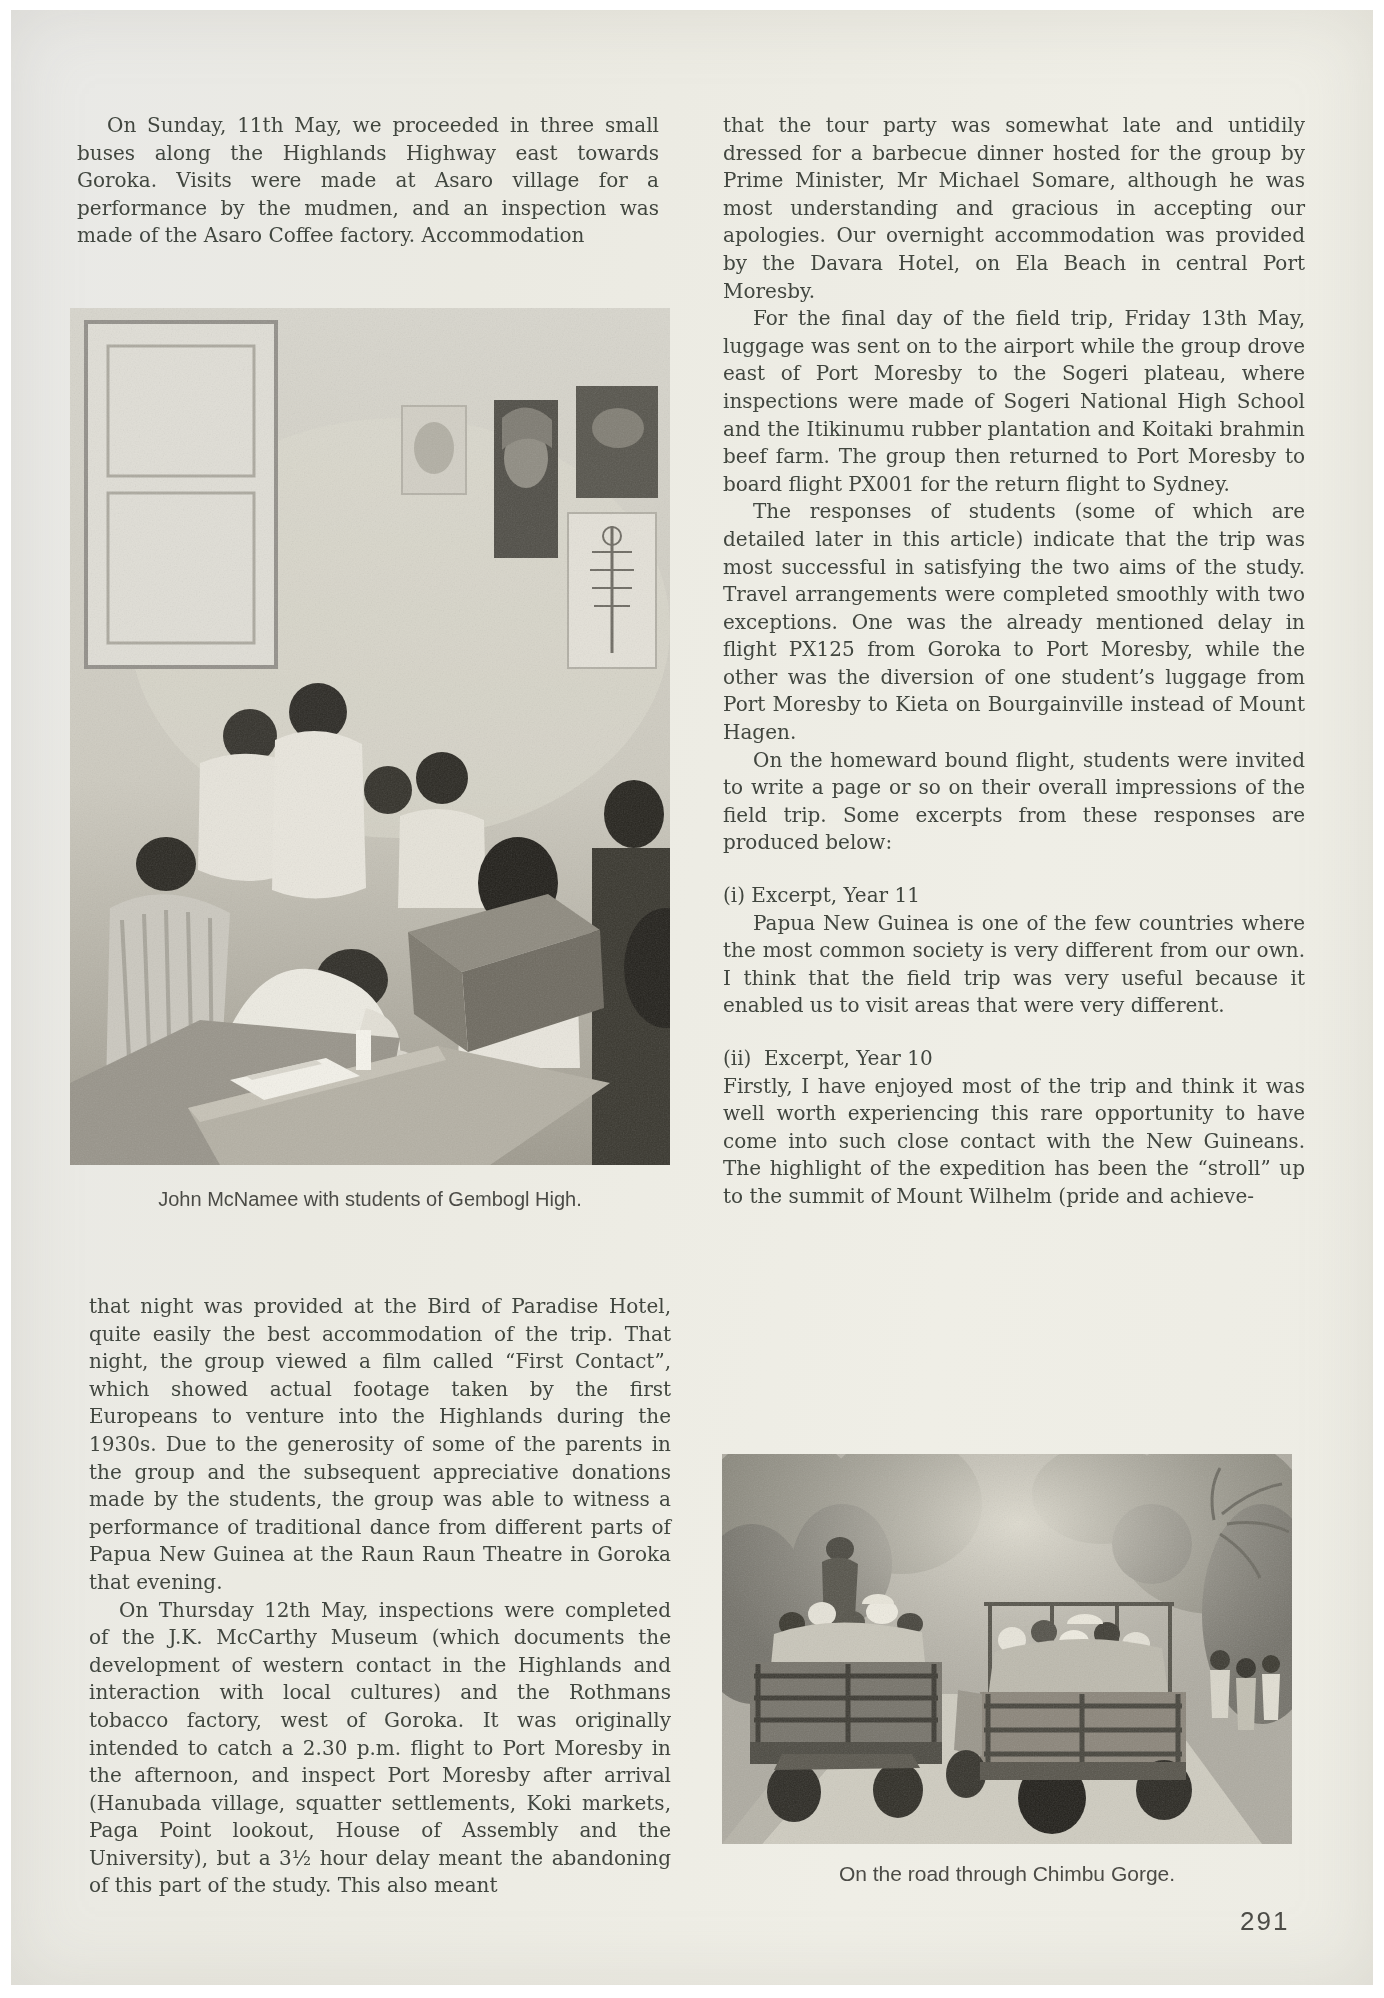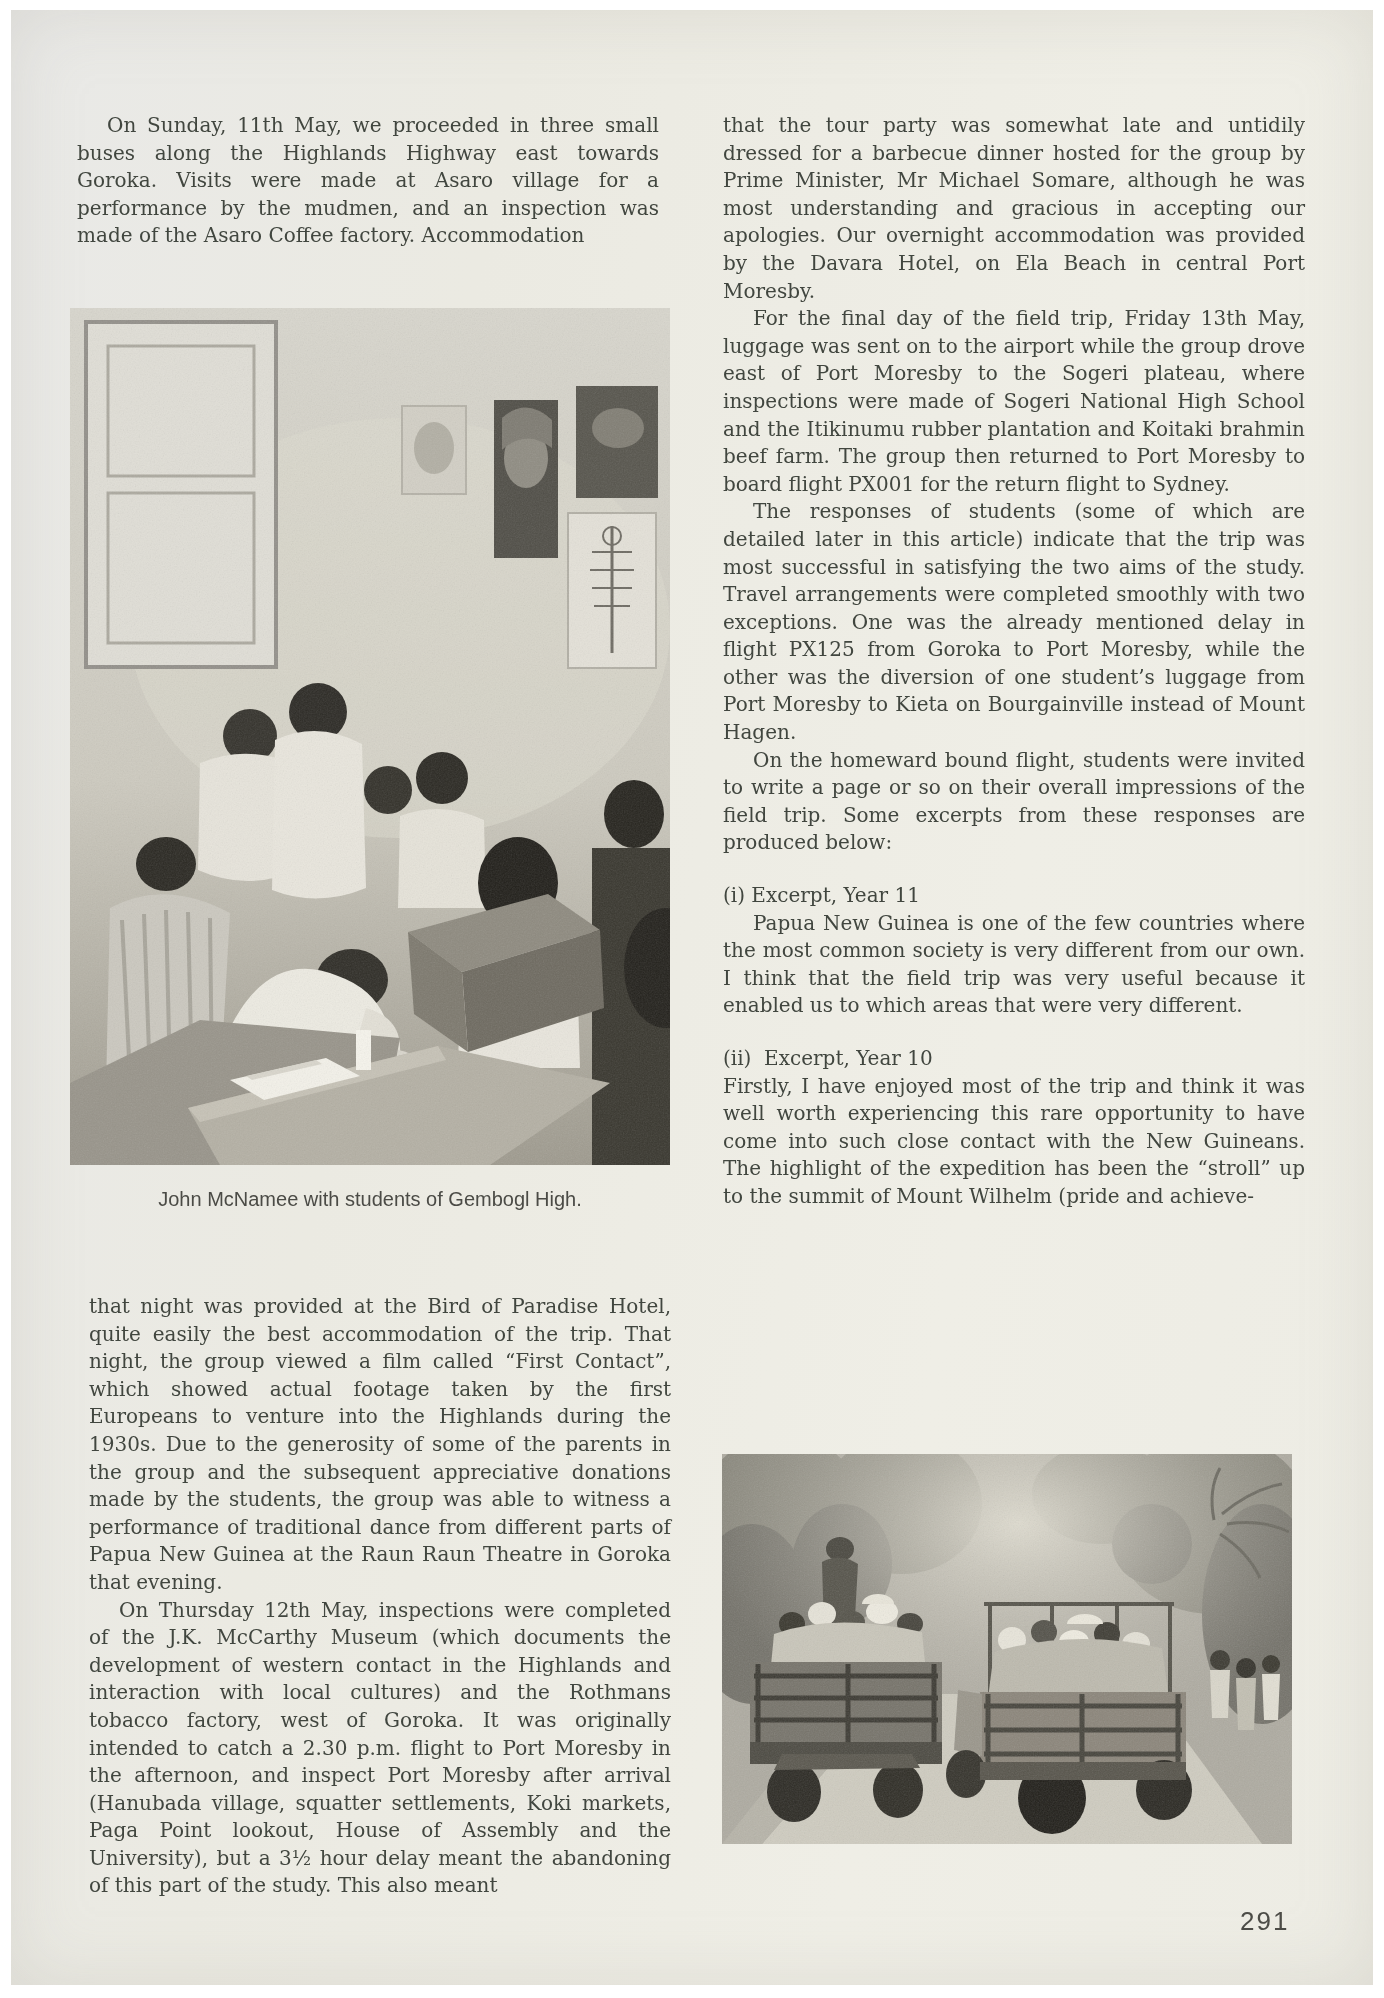--- a/index.html
+++ b/index.html
@@ -125,21 +125,21 @@
     <p>that night was provided at the Bird of Paradise Hotel, quite easily the best accommodation of the trip. That night, the group viewed a film called “First Contact”, which showed actual footage taken by the first Europeans to venture into the Highlands during the 1930s. Due to the generosity of some of the parents in the group and the subsequent appreciative donations made by the students, the group was able to witness a performance of traditional dance from different parts of Papua New Guinea at the Raun Raun Theatre in Goroka that evening.</p>
     <p class="ind">On Thursday 12th May, inspections were completed of the J.K. McCarthy Museum (which documents the development of western contact in the Highlands and interaction with local cultures) and the Rothmans tobacco factory, west of Goroka. It was originally intended to catch a 2.30 p.m. flight to Port Moresby in the afternoon, and inspect Port Moresby after arrival (Hanubada village, squatter settlements, Koki markets, Paga Point lookout, House of Assembly and the University), but a 3½ hour delay meant the abandoning of this part of the study. This also meant</p>
   </div>
 
   <div class="col" style="left:712px; top:102px;">
     <p>that the tour party was somewhat late and untidily dressed for a barbecue dinner hosted for the group by Prime Minister, Mr Michael Somare, although he was most understanding and gracious in accepting our apologies. Our overnight accommodation was provided by the Davara Hotel, on Ela Beach in central Port Moresby.</p>
     <p class="ind">For the final day of the field trip, Friday 13th May, luggage was sent on to the airport while the group drove east of Port Moresby to the Sogeri plateau, where inspections were made of Sogeri National High School and the Itikinumu rubber plantation and Koitaki brahmin beef farm. The group then returned to Port Moresby to board flight PX001 for the return flight to Sydney.</p>
     <p class="ind">The responses of students (some of which are detailed later in this article) indicate that the trip was most successful in satisfying the two aims of the study. Travel arrangements were completed smoothly with two exceptions. One was the already mentioned delay in flight PX125 from Goroka to Port Moresby, while the other was the diversion of one student’s luggage from Port Moresby to Kieta on Bourgainville instead of Mount Hagen.</p>
     <p class="ind">On the homeward bound flight, students were invited to write a page or so on their overall impressions of the field trip. Some excerpts from these responses are produced below:</p>
     <p class="xhead">(i) Excerpt, Year 11</p>
-    <p class="ind">Papua New Guinea is one of the few countries where the most common society is very different from our own. I think that the field trip was very useful because it enabled us to which areas that were very different.</p>
+    <p class="ind">Papua New Guinea is one of the few countries where the most common society is very different from our own. I think that the field trip was very useful because it enabled us to visit areas that were very different.</p>
     <p class="xhead">(ii)&nbsp; Excerpt, Year 10</p>
     <p>Firstly, I have enjoyed most of the trip and think it was well worth experiencing this rare opportunity to have come into such close contact with the New Guineans. The highlight of the expedition has been the “stroll” up to the summit of Mount Wilhelm (pride and achieve-</p>
   </div>
 
   <div class="photo" style="left:711px; top:1444px; width:570px; height:390px;">
     <svg width="570" height="390" viewBox="0 0 570 390">
       <defs>
         <radialGradient id="sky2" cx="0.52" cy="0.18" r="0.55">
           <stop offset="0" stop-color="#dedbcf"></stop>
           <stop offset="1" stop-color="#b7b4aa" stop-opacity="0"></stop>
@@ -226,16 +226,17 @@
         <path d="M488,216 h20 l-2,48 -16,0 Z" fill="#d9d6ca"></path>
         <ellipse cx="524" cy="214" rx="10" ry="10" fill="#34322b"></ellipse>
         <path d="M514,224 h20 l-2,52 -16,0 Z" fill="#c2bfb2"></path>
         <ellipse cx="549" cy="210" rx="9" ry="9" fill="#3a382f"></ellipse>
         <path d="M540,220 h18 l-2,46 -14,0 Z" fill="#e2dfd3"></path>
       </g>
       <rect width="570" height="390" filter="url(#grain2)" opacity="0.18"></rect>
     </svg>
   </div>
 
+  <div class="caption" style="left:711px; top:1852px; width:570px; font-size:21px;">On the road through Chimbu Gorge.</div>
 
 </div>
 
 <div class="pagenum">291</div>
 
 </body></html>

